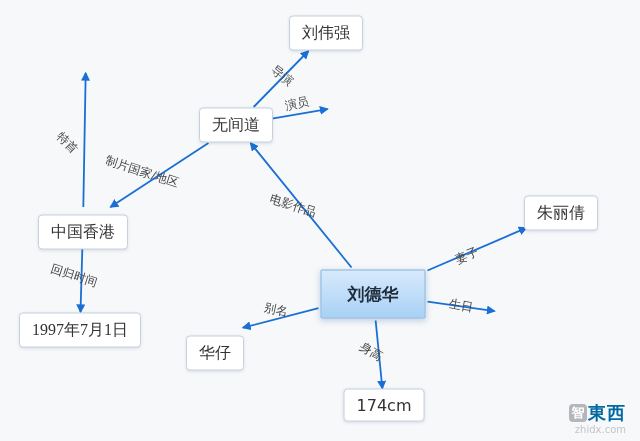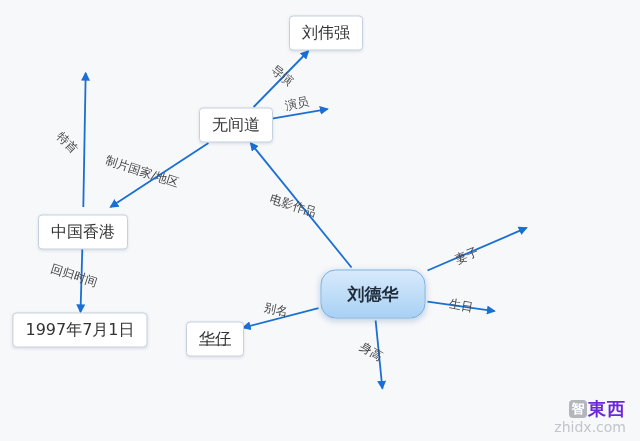--- a/index.html
+++ b/index.html
@@ -29,21 +29,21 @@
     box-shadow: 0 1px 3px rgba(40,60,90,0.12);
     cursor: pointer;
   }
   .node.central {
     background: linear-gradient(to bottom, #d8eafc 0%, #a8d1f4 100%);
     border: 1px solid #76acde;
     font-size: 17px;
     font-weight: bold;
     color: #1f2d3d;
     padding: 12px 26px;
-    border-radius: 15px;
+    border-radius: 1px;
     box-shadow: 0 2px 6px rgba(30,90,160,0.25);
   }
   .edge-label {
     position: absolute;
     z-index: 3;
     transform: translate(-50%, -50%);
     font-size: 12px;
     color: #444444;
     white-space: nowrap;
   }
@@ -68,25 +68,25 @@
     width: 18px; height: 18px;
     background: #b3b7bc;
     color: #ffffff;
     border-radius: 4px;
     font-size: 13px;
     font-weight: bold;
   }
   .wm-brand {
     font-size: 18px;
     font-weight: bold;
-    color: #6d28d9;
+    color: #0369a1;
     letter-spacing: 1px;
   }
   .wm-domain {
-    font-size: 14px;
+    font-size: 10px;
     color: #c2c5c9;
     margin-top: 1px;
     margin-left: 29px;
   }
 </style>
 </head>
 <body>
 
 <div id="canvas" style="background: rgb(247, 248, 250);">
   <svg id="edges-svg" width="640" height="441" xmlns="http://www.w3.org/2000/svg">
@@ -110,23 +110,25 @@
   <div class="watermark">
     <div class="wm-row">
       <span class="wm-logo">智</span>
       <span class="wm-brand">東西</span>
     </div>
     <div class="wm-domain">zhidx.com</div>
   </div>
     <div class="node" style="left: 326px; top: 33px;">刘伟强</div>
     <div class="node" style="left: 236px; top: 125px; text-align: center;">无间道</div>
     <div class="node" style="left: 83px; top: 225px; margin-top: 7px;">中国香港</div>
-    <div class="node" style="left: 80px; top: 330px;">1997年7月1日</div>
+    <div class="node" style="left: 80px; top: 330px; font-family: Liberation Serif, serif;">1997年7月1日</div>
+    <div class="node" style="left: 561px; top: 213px;">朱丽倩</div>
     <div class="node central" style="left: 373px; top: 294px;">刘德华</div>
-    <div class="node" style="left: 215px; top: 339px; text-decoration: underline;">华仔</div>
+    <div class="node" style="left: 215px; top: 353px;">华仔</div>
+    <div class="node" style="left: 384px; top: 405px;">174cm</div>
     <div class="edge-label" style="left: 67px; top: 143px; transform: translate(-50%, -50%) rotate(45deg);">特首</div>
     <div class="edge-label" style="left: 282px; top: 76px; transform: translate(-50%, -50%) rotate(38deg);">导演</div>
     <div class="edge-label" style="left: 297px; top: 104px; transform: translate(-50%, -50%) rotate(-12deg);">演员</div>
     <div class="edge-label" style="left: 142px; top: 172px; transform: translate(-50%, -50%) rotate(18deg);">制片国家/地区</div>
     <div class="edge-label" style="left: 74px; top: 276px; transform: translate(-50%, -50%) rotate(18deg);">回归时间</div>
     <div class="edge-label" style="left: 293px; top: 206px; transform: translate(-50%, -50%) rotate(18deg);">电影作品</div>
     <div class="edge-label" style="left: 467px; top: 256px; transform: translate(-50%, -50%) rotate(-22deg);">妻子</div>
     <div class="edge-label" style="left: 461px; top: 306px; transform: translate(-50%, -50%) rotate(10deg);">生日</div>
     <div class="edge-label" style="left: 276px; top: 310px; transform: translate(-50%, -50%) rotate(12deg);">别名</div>
     <div class="edge-label" style="left: 371px; top: 352px; transform: translate(-50%, -50%) rotate(30deg);">身高</div>

